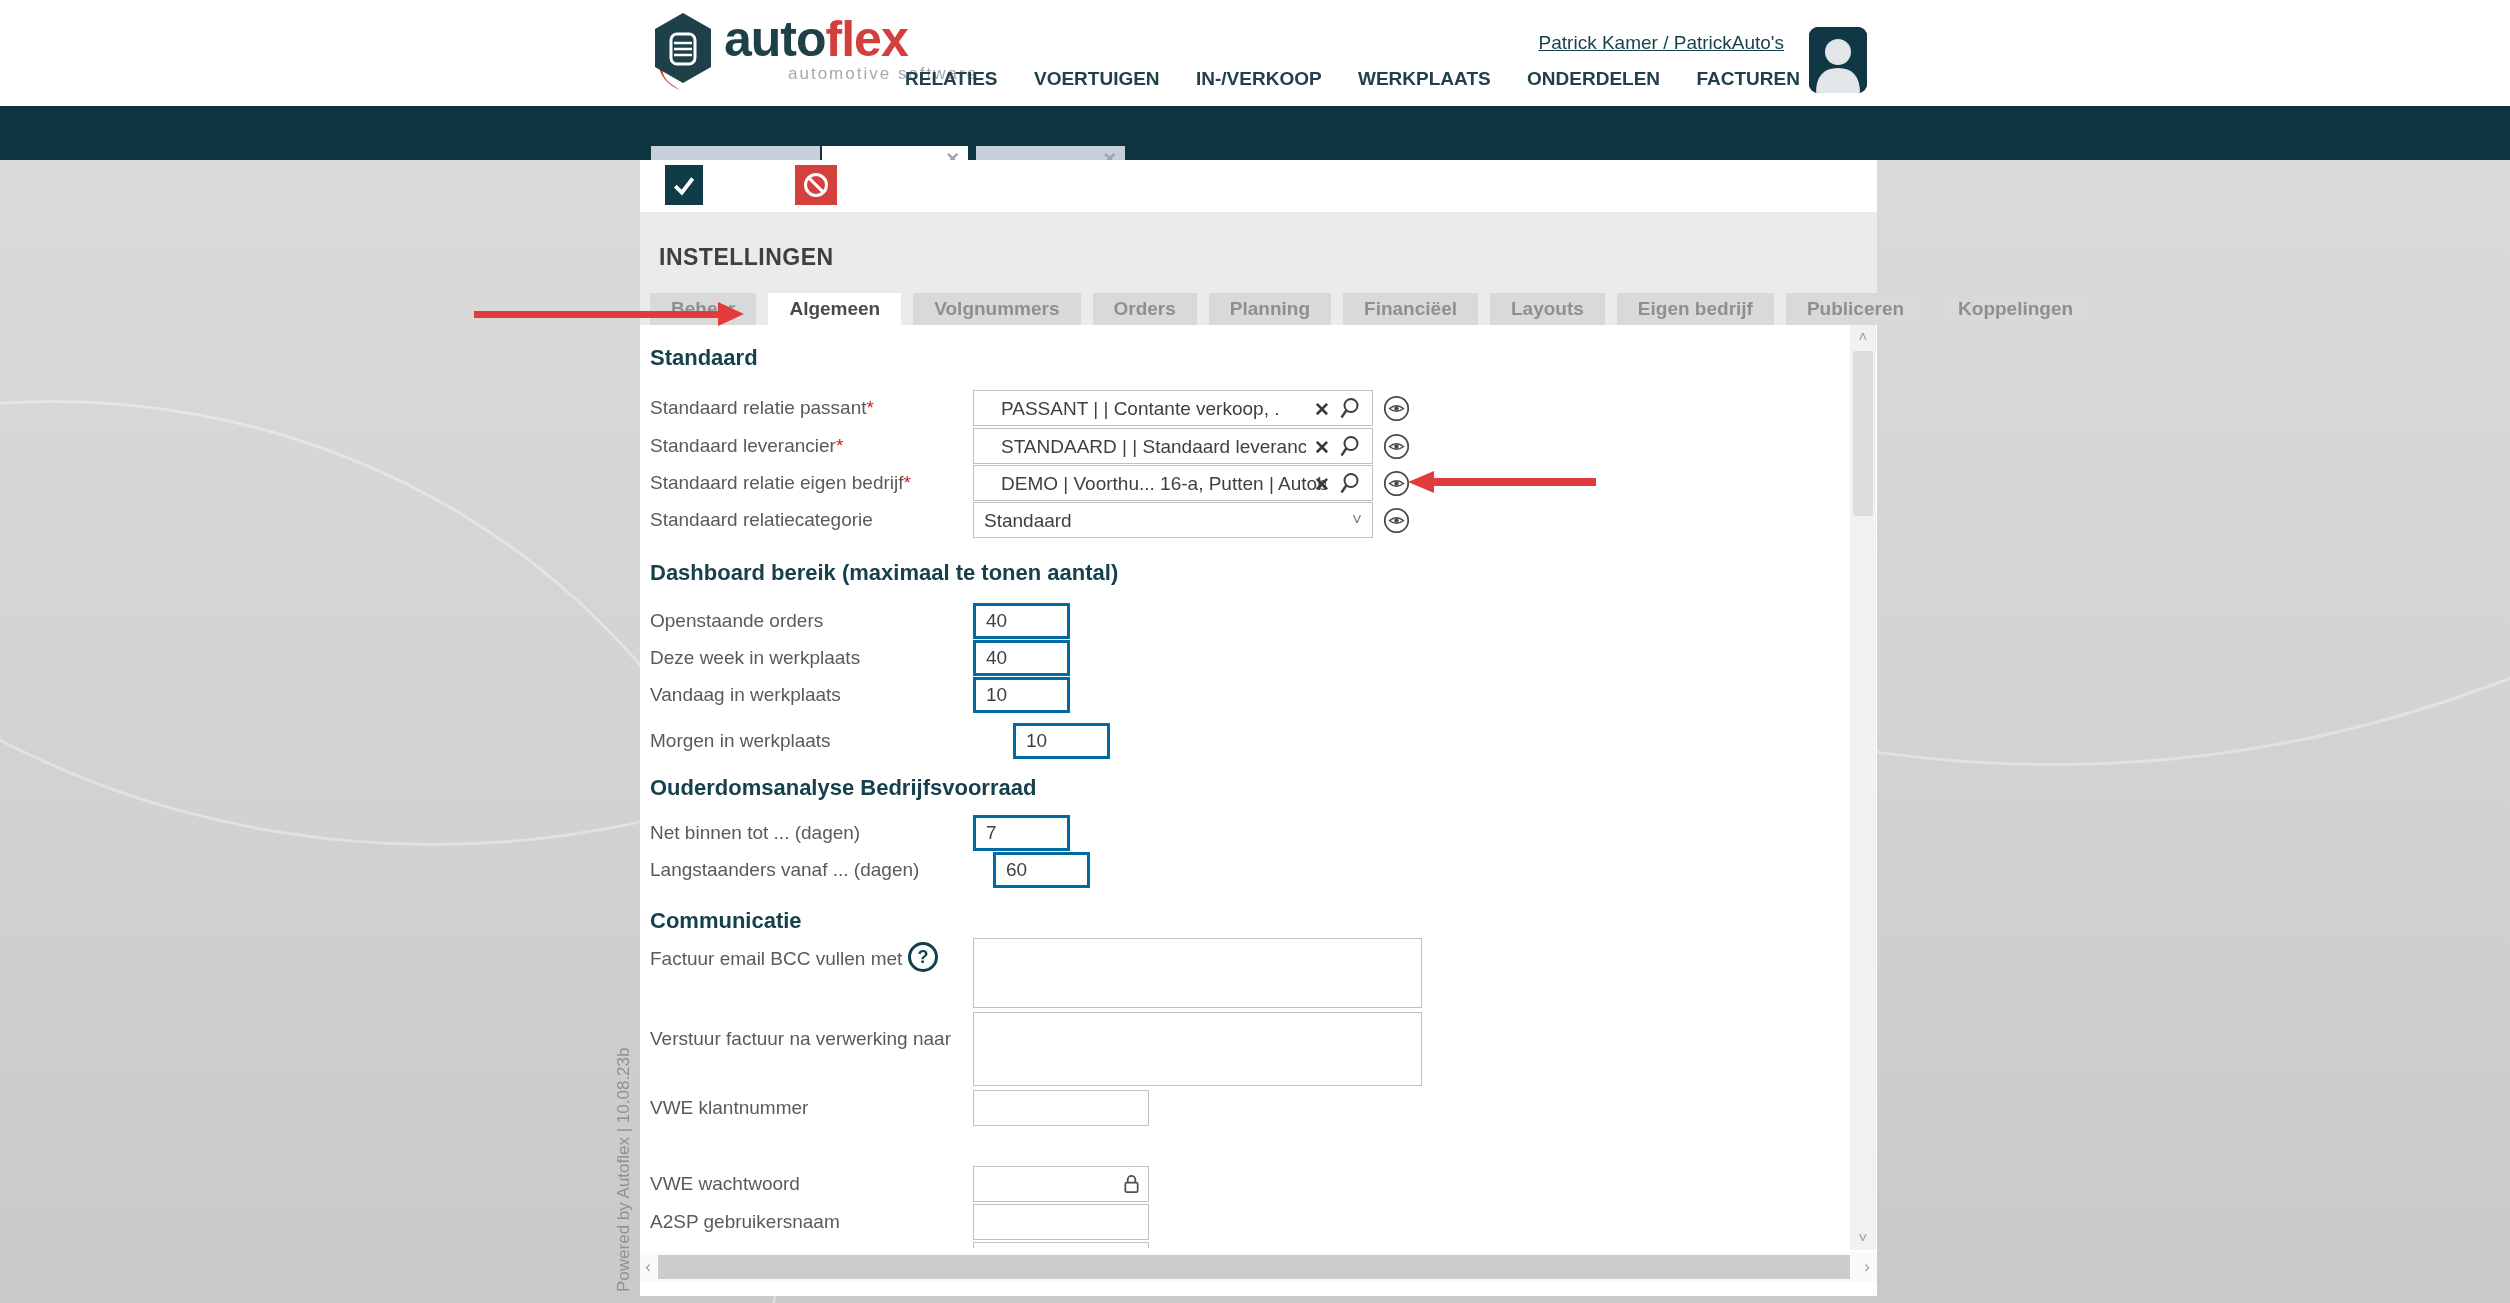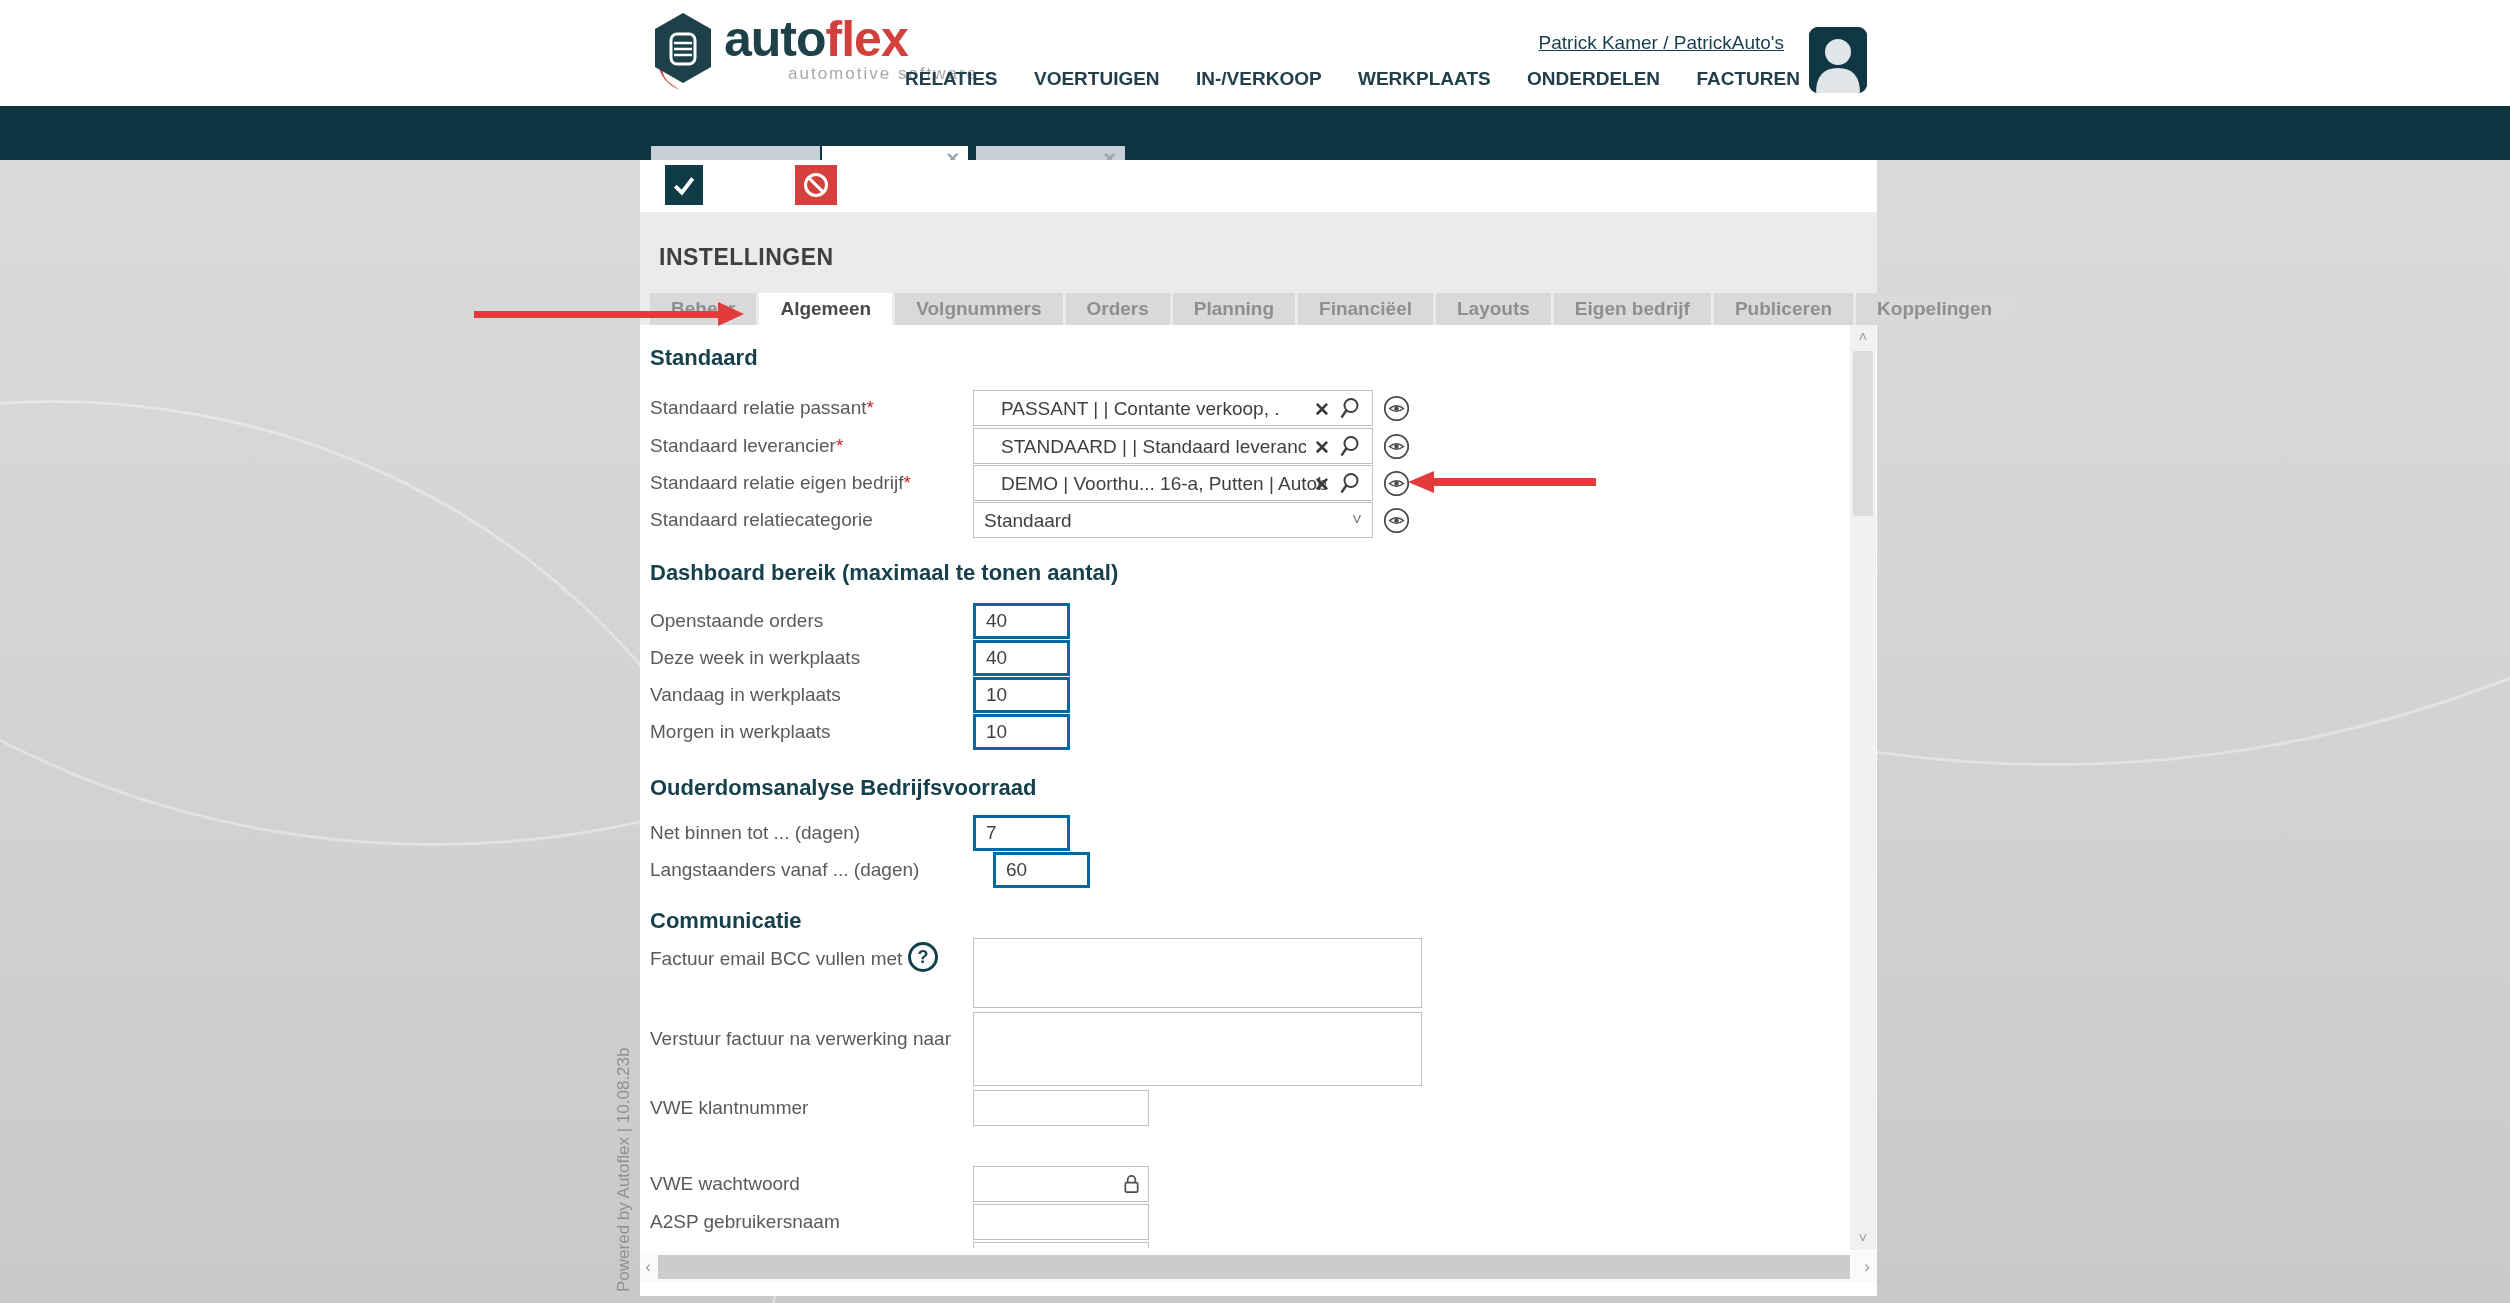--- a/index.html
+++ b/index.html
@@ -41,21 +41,21 @@
   
   .panel{position:absolute;left:640px;top:160px;width:1237px;height:1136px;background:#ffffff;z-index:5;}
   .toolbar{position:absolute;left:0;top:0;width:100%;height:52px;background:#ffffff;}
   .btn-save{position:absolute;left:25px;top:5px;width:38px;height:40px;background:#103c47;
             display:flex;align-items:center;justify-content:center;cursor:pointer;}
   .btn-cancel{position:absolute;left:155px;top:5px;width:42px;height:40px;background:#d4403c;
             display:flex;align-items:center;justify-content:center;cursor:pointer;}
 
   .graybar{position:absolute;left:0;top:52px;width:100%;height:113px;background:#ebebeb;}
   .page-title{position:absolute;left:19px;top:32px;font-size:23px;font-weight:bold;color:#3f3f3f;letter-spacing:0.5px;}
-  .subtabs{position:absolute;left:10px;bottom:0;display:flex;gap:3px;}
+  .subtabs{position:absolute;left:10px;bottom:0;display:flex;gap:12px;}
   .subtab{height:32px;line-height:32px;padding:0 21px;background:#d9d9d9;color:#8f8f8f;
           font-size:19px;font-weight:bold;cursor:pointer;white-space:nowrap;}
   .subtab.active{background:#ffffff;color:#4a4a4a;}
 
   
   .formarea{position:absolute;left:0;top:165px;width:1210px;height:923px;background:#ffffff;overflow:hidden;}
   .sechead{position:absolute;left:10px;font-size:22px;font-weight:bold;color:#16404c;white-space:nowrap;}
   .row{position:absolute;left:10px;display:flex;align-items:center;height:36px;}
   .flabel{width:323px;font-size:19px;color:#5a5a5a;flex:0 0 auto;position:relative;}
   .req{color:#cc2222;}
@@ -281,21 +281,21 @@
         <input class="num" value="40" style="">
       </div>
       <div class="row" style="top:315px;">
         <div class="flabel">Deze week in werkplaats</div>
         <input class="num" value="40" style="">
       </div>
       <div class="row" style="top:352px;">
         <div class="flabel">Vandaag in werkplaats</div>
         <input class="num" value="10" style="">
       </div>
-      <div class="row" style="top:389px;">
+      <div class="row" style="top:398px;gap:40px;">
         <div class="flabel">Morgen in werkplaats</div>
         <input class="num" value="10" style="">
       </div>
 
       <div class="sechead" style="top:450px;">Ouderdomsanalyse Bedrijfsvoorraad</div>
 
       <div class="row" style="top:490px;">
         <div class="flabel">Net binnen tot ... (dagen)</div>
         <input class="num" value="7" style="">
       </div>

